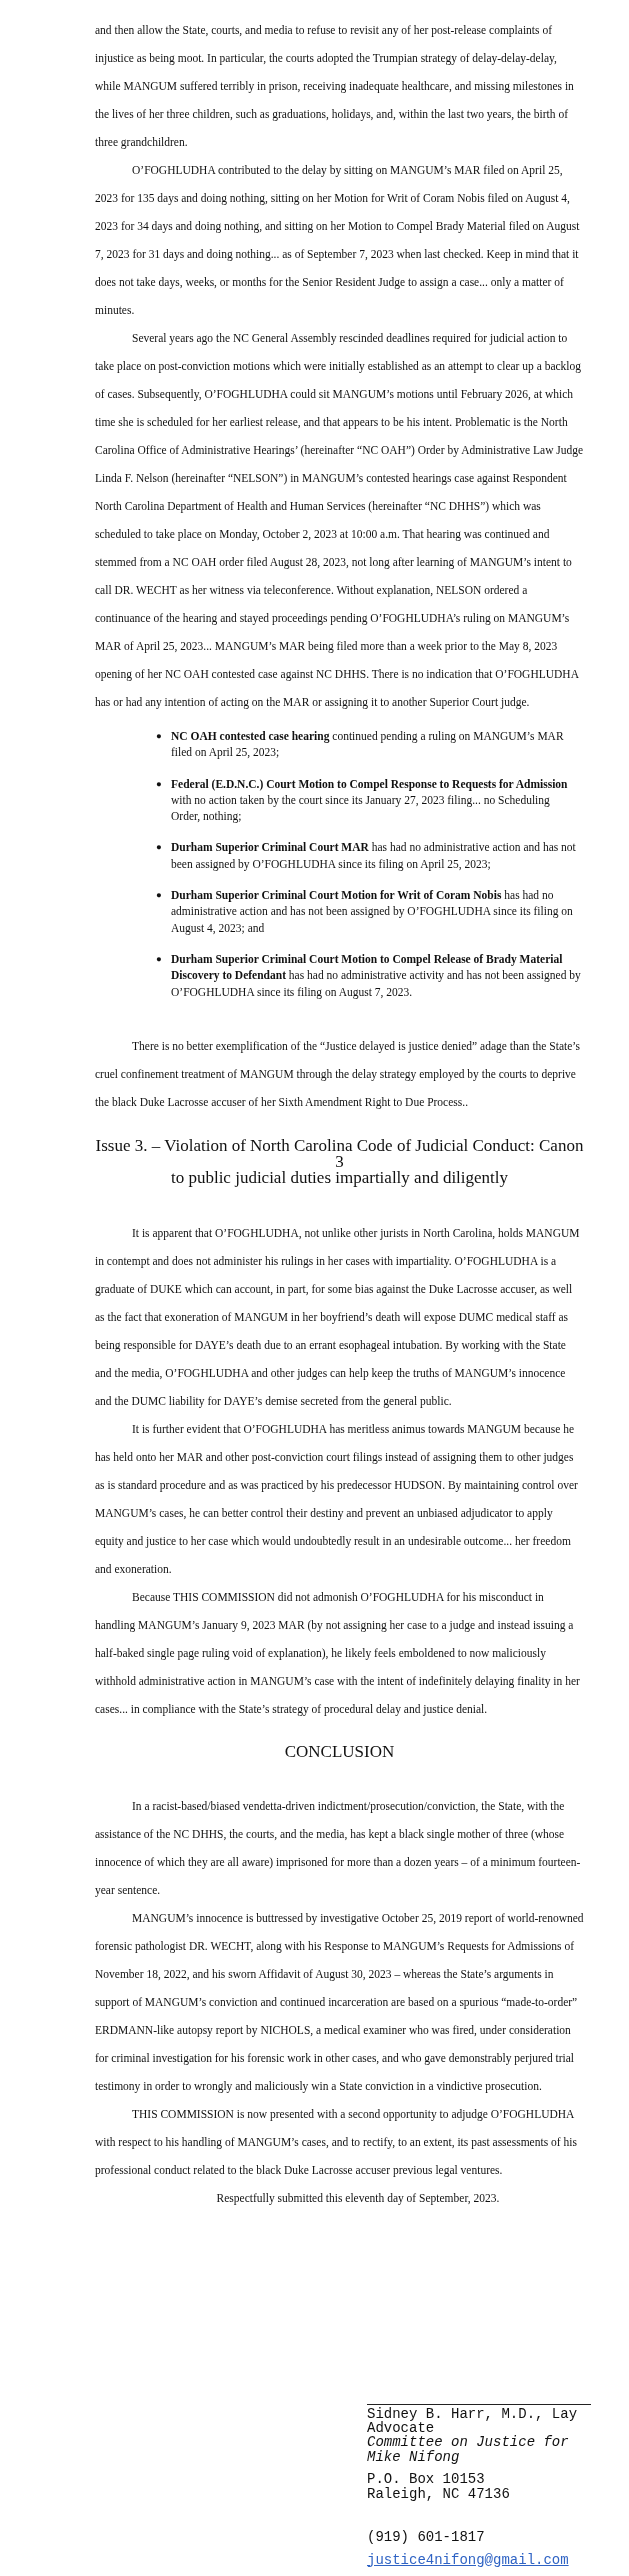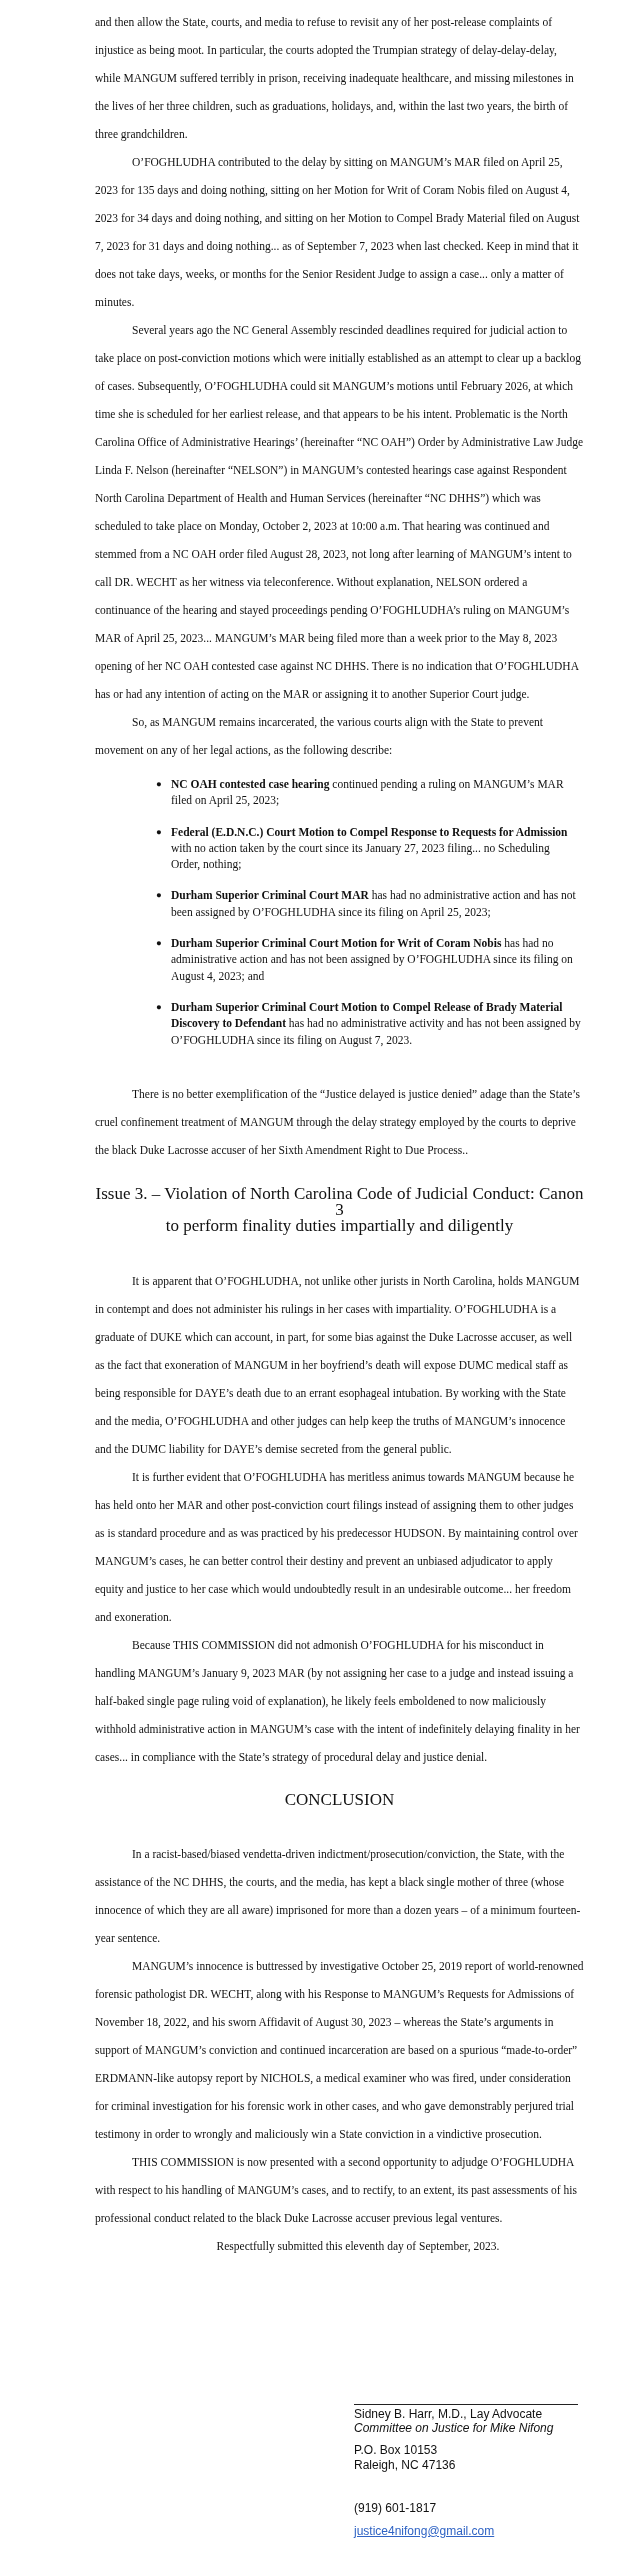--- a/index.html
+++ b/index.html
@@ -7,21 +7,21 @@
     width: 629px;
     height: 2576px;
     position: relative;
     overflow: hidden;
     font-family: "Liberation Serif", "DejaVu Serif", serif;
     color: #111111;
   }
   .page {
     position: absolute;
     left: 95px;
-    top: 8px;
+    top: 16px;
     width: 489px;
   }
   .p {
     font-size: 11.5px;
     line-height: 28px;
     margin: 0;
     text-align: left;
     white-space: normal;
   }
   .indent { text-indent: 37px; margin-top: 32px; }
@@ -53,25 +53,25 @@
     line-height: 16.3px;
     margin: 0;
   }
   .heading-block { margin: 22px 0 30px 0; }
   .conclusion-heading { margin: 21px 0 3px 0; }
 
   .submitted { margin-top: 44px; text-align: center; }
 
   .sig {
     position: absolute;
-    left: 354px;
+    left: 367px;
     top: 2404px;
     width: 226px;
-    font-family: Liberation Sans, sans-serif;
-    font-size: 12px;
+    font-family: Liberation Mono, monospace;
+    font-size: 14px;
     line-height: 14.4px;
     color: #111;
   }
   .sig-line {
     width: 224px;
     border-top: 0.7px solid #222;
     margin-bottom: 1.5px;
   }
   .sig .italic { font-style: italic; }
   .sig .gap { height: 8.1px; }
@@ -79,21 +79,20 @@
   .sig a { color: #2f63c4; text-decoration: underline; }
 </style>
 </head>
 <body>
 
 <div class="page">
 
   <p class="p">and then allow the State, courts, and media to refuse to revisit any of her post-release complaints of injustice as being moot.  In particular, the courts adopted the Trumpian strategy of delay-delay-delay, while MANGUM suffered terribly in prison, receiving inadequate healthcare, and missing milestones in the lives of her three children, such as graduations, holidays, and, within the last two years, the birth of three grandchildren.</p>
   <p class="p indent">O’FOGHLUDHA contributed to the delay by sitting on MANGUM’s MAR filed on April 25, 2023 for 135 days and doing nothing, sitting on her Motion for Writ of Coram Nobis filed on August 4, 2023 for 34 days and doing nothing, and sitting on her Motion to Compel Brady Material filed on August 7, 2023 for 31 days and doing nothing... as of September 7, 2023 when last checked.  Keep in mind that it does not take days, weeks, or months for the Senior Resident Judge to assign a case... only a matter of minutes.</p>
   <p class="p indent">Several years ago the NC General Assembly rescinded deadlines required for judicial action to take place on post-conviction motions which were initially established as an attempt to clear up a backlog of cases.  Subsequently, O’FOGHLUDHA could sit MANGUM’s motions until February 2026, at which time she is scheduled for her earliest release, and that appears to be his intent.  Problematic is the North Carolina Office of Administrative Hearings’ (hereinafter “NC OAH”) Order by Administrative Law Judge Linda F. Nelson (hereinafter “NELSON”) in MANGUM’s contested hearings case against Respondent North Carolina Department of Health and Human Services (hereinafter “NC DHHS”) which was scheduled to take place on Monday, October 2, 2023 at 10:00 a.m.   That hearing was continued and stemmed from a NC OAH order filed August 28, 2023, not long after learning of MANGUM’s intent to call DR. WECHT as her witness via teleconference.  Without explanation, NELSON ordered a continuance of the hearing and stayed proceedings pending O’FOGHLUDHA’s ruling on MANGUM’s MAR of April 25, 2023... MANGUM’s MAR being filed more than a week prior to the May 8, 2023 opening of her NC OAH contested case against NC DHHS.  There is no indication that O’FOGHLUDHA has or had any intention of acting on the MAR or assigning it to another Superior Court judge.</p>
-  <p class="p indent">So, as MANGUM remains incarcerated, the various courts align with the State to prevent movement on any of her legal actions, as the following describe:</p>
 
   <ul class="bullets">
     <li>
       <span class="dot">●</span>
       <b>NC OAH contested case hearing</b><span> continued pending a ruling on MANGUM’s MAR filed on April 25, 2023;</span>
     </li>
     <li>
       <span class="dot">●</span>
       <b>Federal (E.D.N.C.) Court Motion to Compel Response to Requests for Admission</b><span> with no action taken by the court since its January 27, 2023 filing... no Scheduling Order, nothing;</span>
     </li>
@@ -108,21 +107,21 @@
     <li>
       <span class="dot">●</span>
       <b>Durham Superior Criminal Court Motion to Compel Release of Brady Material Discovery to Defendant</b><span> has had no administrative activity and has not been assigned by O’FOGHLUDHA since its filing on August 7, 2023.</span>
     </li>
   </ul>
 
   <p class="p indent">There is no better exemplification of the “Justice delayed is justice denied” adage than the State’s cruel confinement treatment of MANGUM through the delay strategy employed by the courts to deprive the black Duke Lacrosse accuser of her Sixth Amendment Right to Due Process..</p>
 
   <div class="heading-block">
     <p class="heading">Issue 3. – Violation of North Carolina Code of Judicial Conduct: Canon 3</p>
-    <p class="heading">to perform finality duties impartially and diligently</p>
+    <p class="heading">to public judicial duties impartially and diligently</p>
   </div>
 
   <p class="p indent">It is apparent that O’FOGHLUDHA, not unlike other jurists in North Carolina, holds MANGUM in contempt and does not administer his rulings in her cases with impartiality.  O’FOGHLUDHA is a graduate of DUKE which can account, in part, for some bias against the Duke Lacrosse accuser, as well as the fact that exoneration of MANGUM in her boyfriend’s death will expose DUMC medical staff as being responsible for DAYE’s death due to an errant esophageal intubation.  By working with the State and the media, O’FOGHLUDHA and other judges can help keep the truths of MANGUM’s innocence and the DUMC liability for DAYE’s demise secreted from the general public.</p>
   <p class="p indent">It is further evident that O’FOGHLUDHA has meritless animus towards MANGUM because he has held onto her MAR and other post-conviction court filings instead of assigning them to other judges as is standard procedure and as was practiced by his predecessor HUDSON.  By maintaining control over MANGUM’s cases, he can better control their destiny and prevent an unbiased adjudicator to apply equity and justice to her case which would undoubtedly result in an undesirable outcome... her freedom and exoneration.</p>
   <p class="p indent">Because THIS COMMISSION did not admonish O’FOGHLUDHA for his misconduct in handling MANGUM’s January 9, 2023 MAR (by not assigning her case to a judge and instead issuing a half-baked single page ruling void of explanation), he likely feels emboldened to now maliciously withhold administrative action in MANGUM’s case with the intent of indefinitely delaying finality in her cases... in compliance with the State’s strategy of procedural delay and justice denial.</p>
 
   <p class="heading conclusion-heading">CONCLUSION</p>
 
   <p class="p indent">In a racist-based/biased vendetta-driven indictment/prosecution/conviction, the State, with the assistance of the NC DHHS, the courts, and the media, has kept a black single mother of three (whose innocence of which they are all aware) imprisoned for more than a dozen years – of a minimum fourteen-year sentence.</p>
   <p class="p indent">MANGUM’s innocence is buttressed by investigative October 25, 2019 report of world-renowned forensic pathologist DR. WECHT, along with his Response to MANGUM’s Requests for Admissions of November 18, 2022, and his sworn Affidavit of August 30, 2023 – whereas the State’s arguments in support of MANGUM’s conviction and continued incarceration are based on a spurious “made-to-order” ERDMANN-like autopsy report by NICHOLS, a medical examiner who was fired, under consideration for criminal investigation for his forensic work in other cases, and who gave demonstrably perjured trial testimony in order to wrongly and maliciously win a State conviction in a vindictive prosecution.</p>

